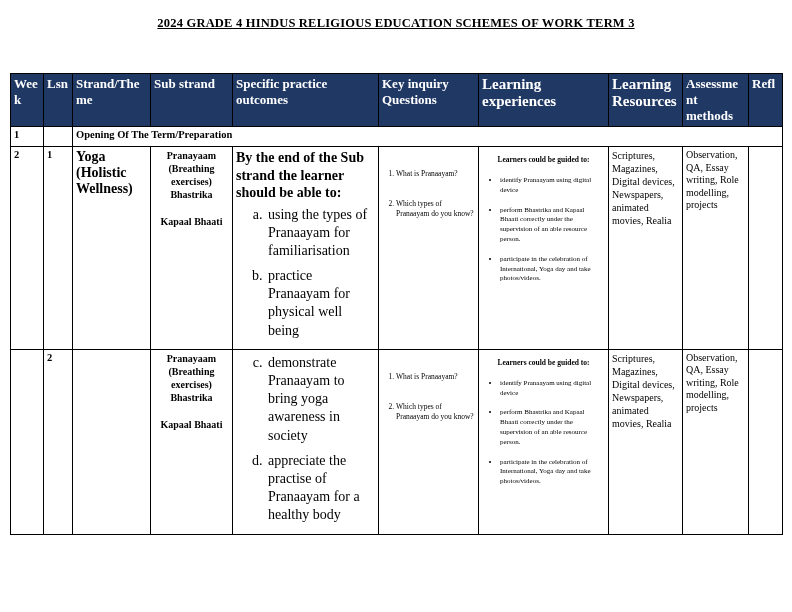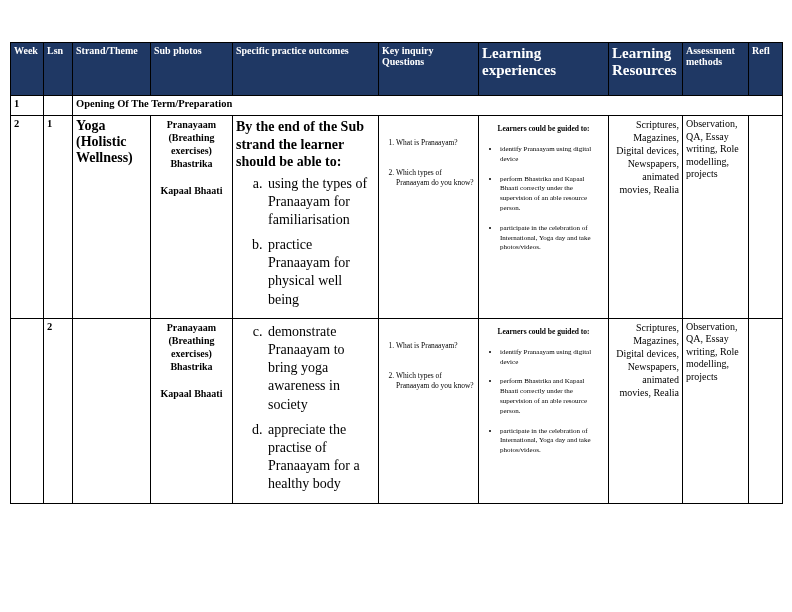--- a/index.html
+++ b/index.html
@@ -35,21 +35,21 @@
     vertical-align: top;
     padding: 2px 3px;
     box-sizing: border-box;
     overflow: hidden;
   }
   thead tr { height: 53px; }
   thead th {
     background: #1f3864;
     color: #ffffff;
     font-weight: bold;
-    font-size: 10px;
+    font-size: 13px;
     text-align: left;
     vertical-align: top;
     word-wrap: break-word;
   }
   thead th.th-lg { font-size: 15px; }
   tr.opening-row { height: 20px; }
   tr.opening-row td { font-weight: bold; font-size: 10.5px; }
   tr.lesson-row { height: 170px; }
   .cell-bold { font-weight: bold; font-size: 10.5px; }
   td.strand-cell { font-weight: bold; font-size: 14px; }
@@ -71,58 +71,59 @@
   td.exp-cell { font-size: 7px; }
   .exp-intro {
     font-weight: bold;
     font-size: 7.5px;
     text-align: center;
     margin: 6px 4px 8px 4px;
   }
   ul.bullet-list { margin: 12px 0 0 0; padding-left: 18px; }
   ul.bullet-list li { margin-bottom: 10px; line-height: 1.4; padding-right: 4px; }
   td.resources-cell {
-    text-align: right;
+    text-align: left;
     font-size: 10px;
     line-height: 1.3;
     padding-top: 4px;
   }
   td.assessment-cell {
     font-size: 10px;
     line-height: 1.25;
     padding-top: 4px;
     word-wrap: break-word;
   }
 </style>
 </head>
 <body>
 
 <div class="page">
 
+  <div class="doc-title">2024 GRADE 4 HINDUS RELIGIOUS EDUCATION SCHEMES OF WORK TERM 3</div>
 
   <table class="schemes">
     <colgroup>
       <col style="width:33px">
       <col style="width:29px">
       <col style="width:78px">
       <col style="width:82px">
       <col style="width:146px">
       <col style="width:100px">
       <col style="width:130px">
       <col style="width:74px">
       <col style="width:66px">
       <col style="width:34px">
     </colgroup>
 
     <thead>
       <tr>
         <th>Week</th>
         <th>Lsn</th>
         <th>Strand/Theme</th>
-        <th>Sub photos</th>
+        <th>Sub strand</th>
         <th>Specific practice outcomes</th>
         <th>Key inquiry Questions</th>
         <th class="th-lg">Learning experiences</th>
         <th class="th-lg">Learning Resources</th>
         <th>Assessment methods</th>
         <th>Refl</th>
       </tr>
     </thead>
 
     <tbody>

